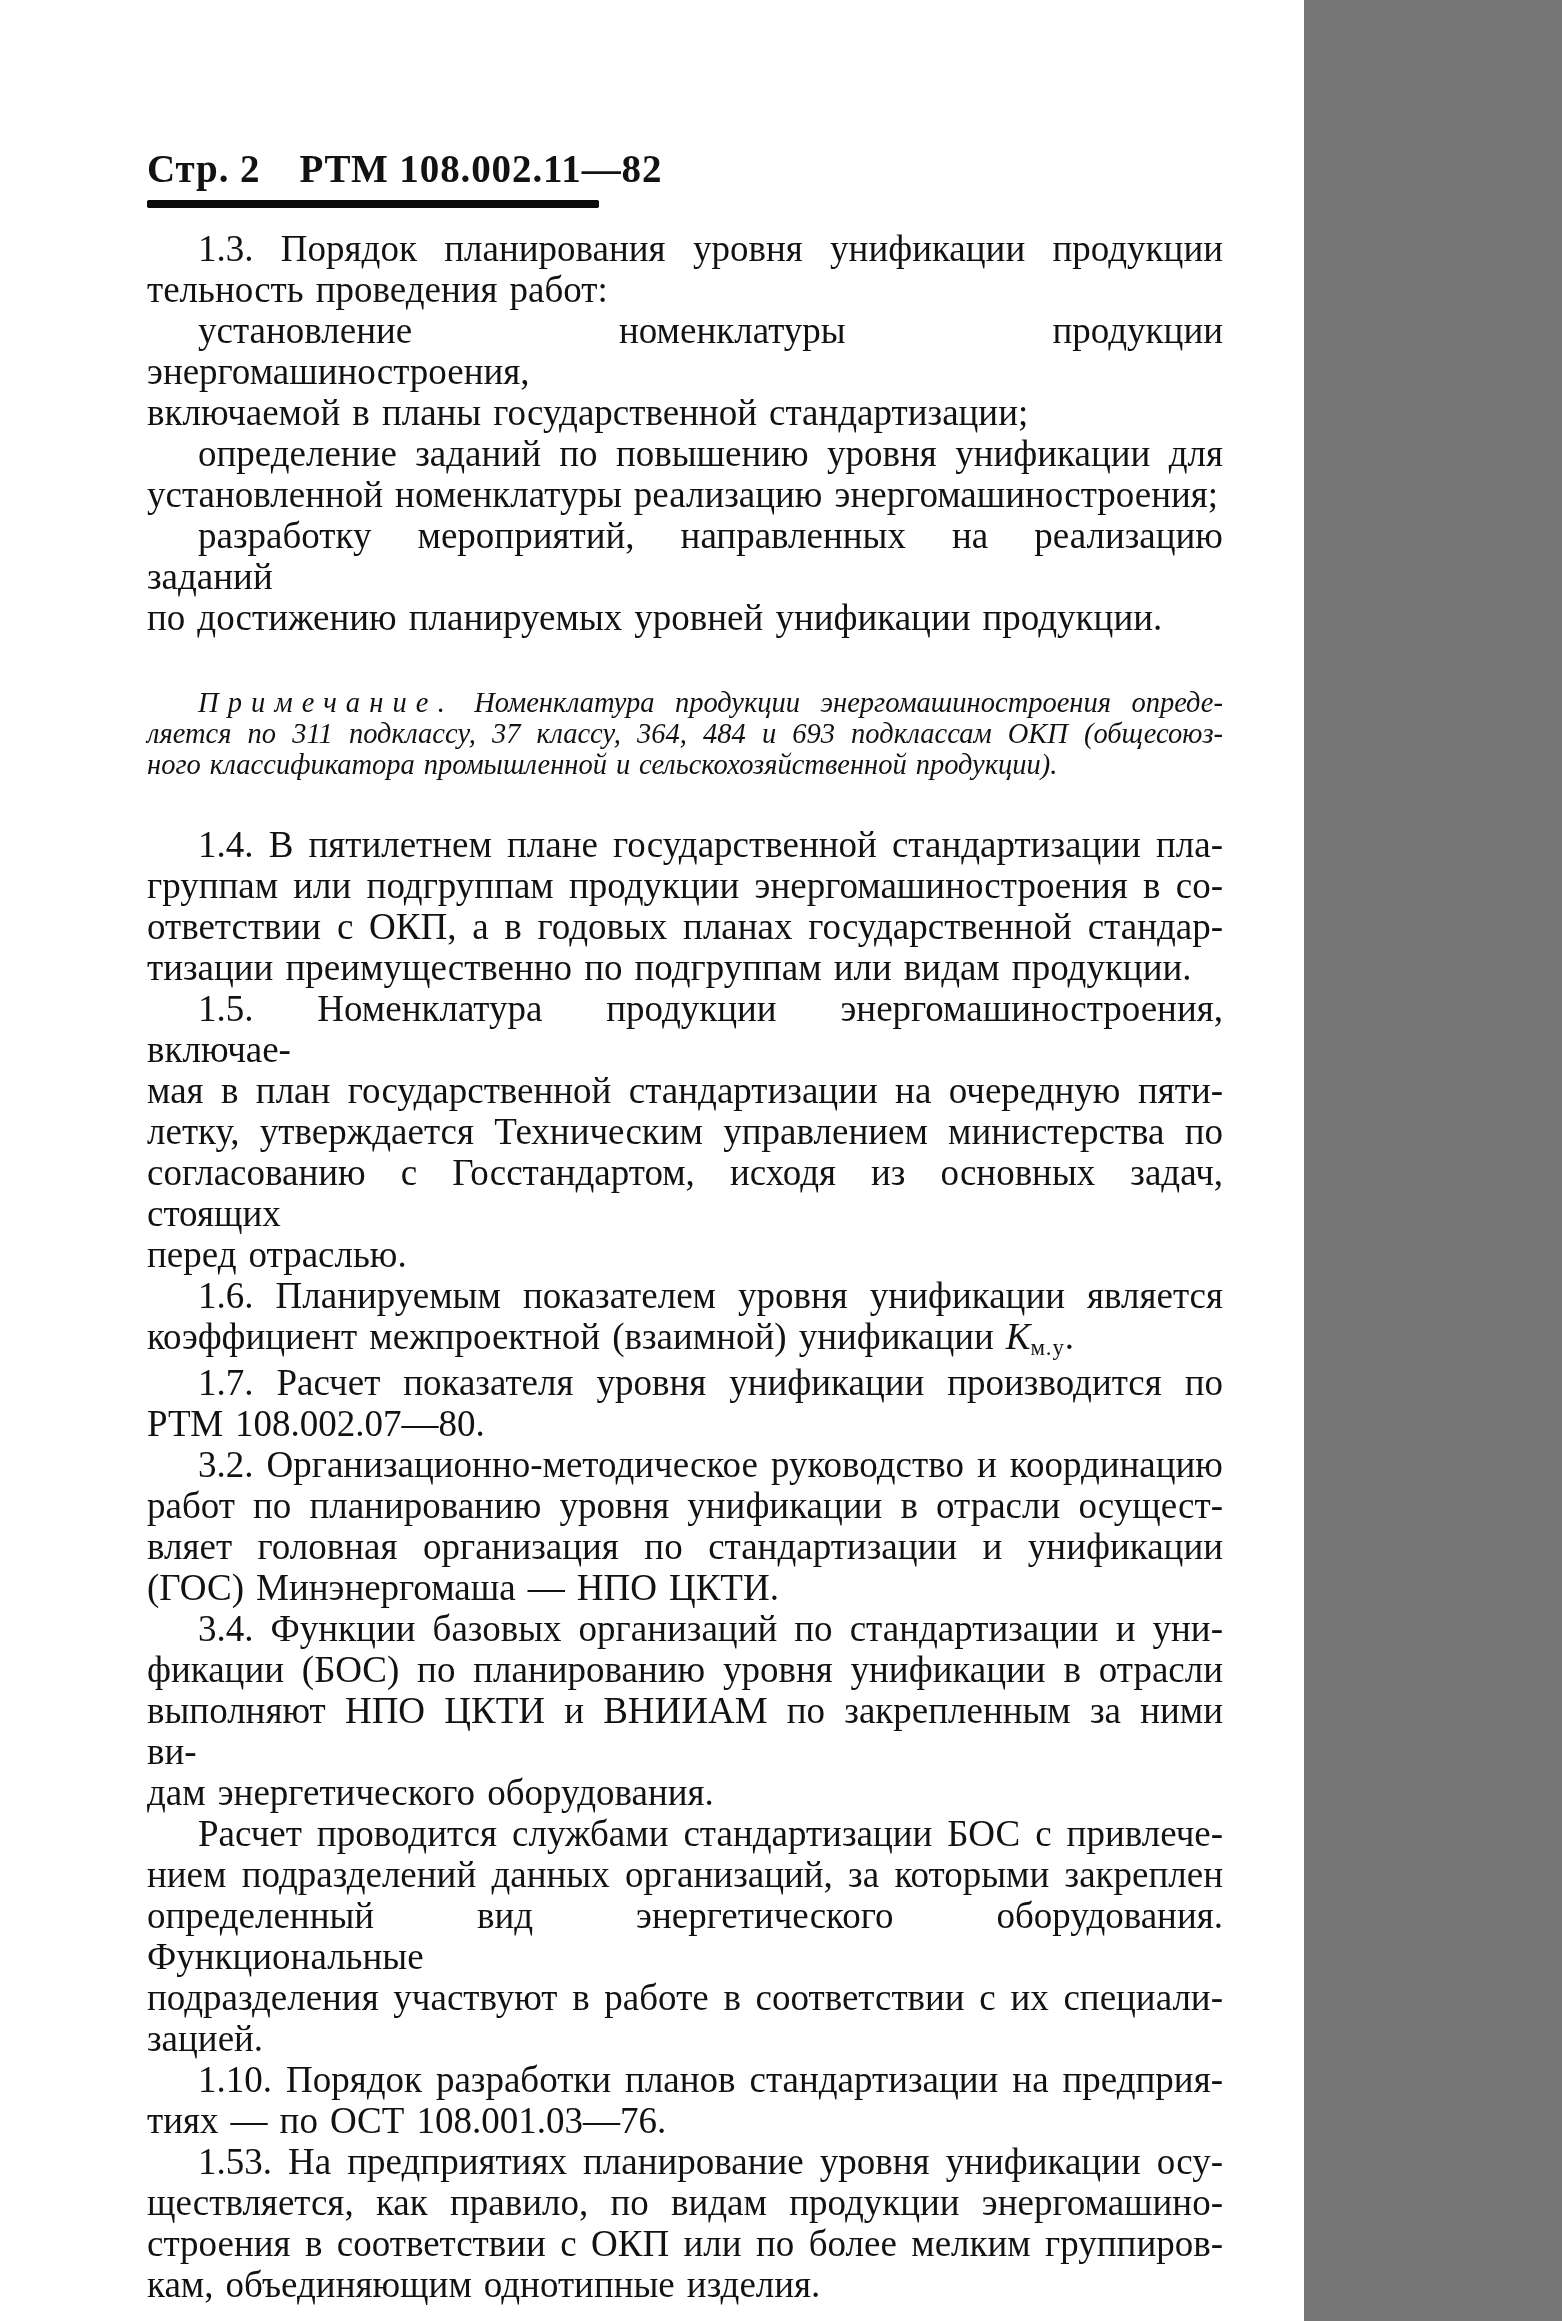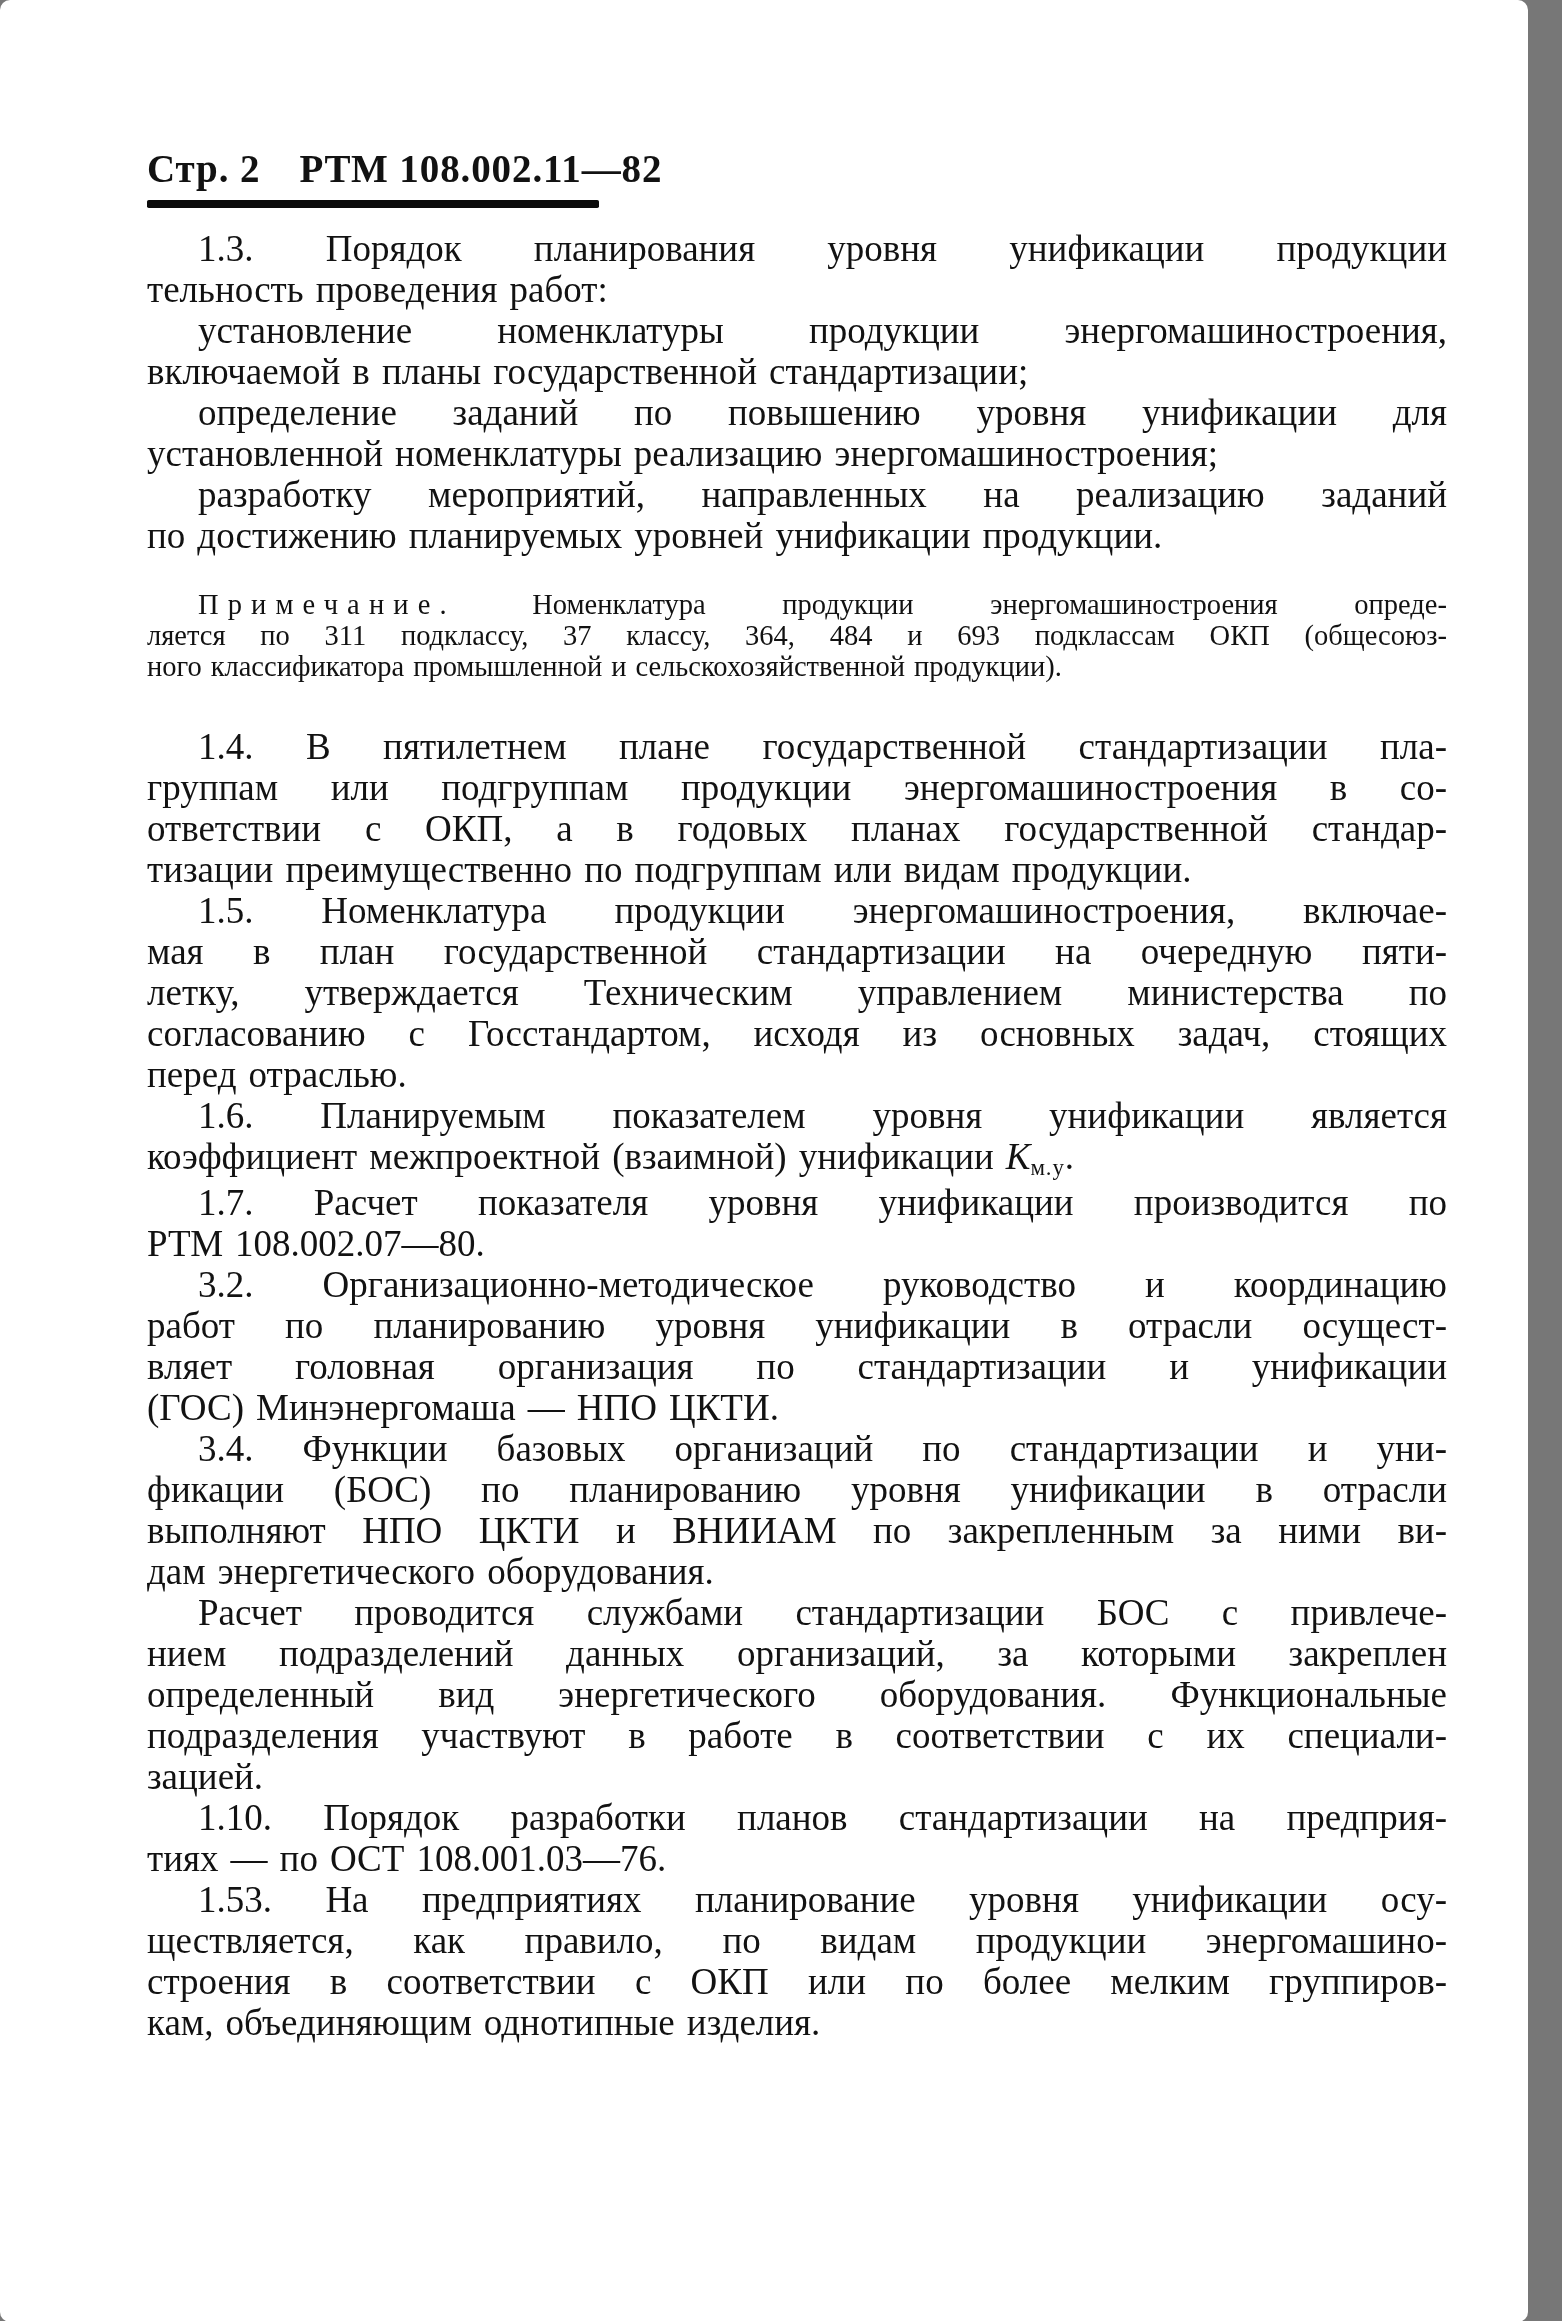--- a/index.html
+++ b/index.html
@@ -1,25 +1,24 @@
 <!DOCTYPE html>
 <html style="font-size:14.7px"><head>
 <meta charset="utf-8">
 <style>
   html,body{margin:0;padding:0;background:#777;}
   .page{
     position:relative;
-    width:1528px;height:2322px;
+    width:1304px;height:2322px;
     background:#ffffff;
     box-sizing:border-box;
     padding:147px 81px 0 147px;
     font-family:"Liberation Serif","DejaVu Serif",serif;
     color:#121212;
     overflow:hidden;
-    border-radius:10px;
   }
   .header{
     display:inline-block;
     font-weight:bold;
     font-size:39px;
     line-height:44px;
     letter-spacing:0.9px;
     white-space:nowrap;
   }
   .header .page-label{margin-right:39px;}
@@ -37,24 +36,25 @@
   }
   .para{margin:0;}
   .line{
     text-align:justify;
     text-align-last:justify;
     min-height:41px;
   }
   .line.last{text-align-last:left;}
   .line.first{text-indent:51px;}
   .para.note{
-    margin:33px 0 44px 0;
+    margin:49px 0 44px 0;
     font-size:28.5px;
     line-height:31px;
     word-spacing:1.8px;
+    font-style:italic;
   }
   .para.note .line{min-height:31px;}
   .lsp{letter-spacing:0.32em;}
   .it{font-style:italic;}
   .sub{
     font-size:0.62em;
     vertical-align:baseline;
     position:relative;
     top:0.25em;
     letter-spacing:0.9px;

